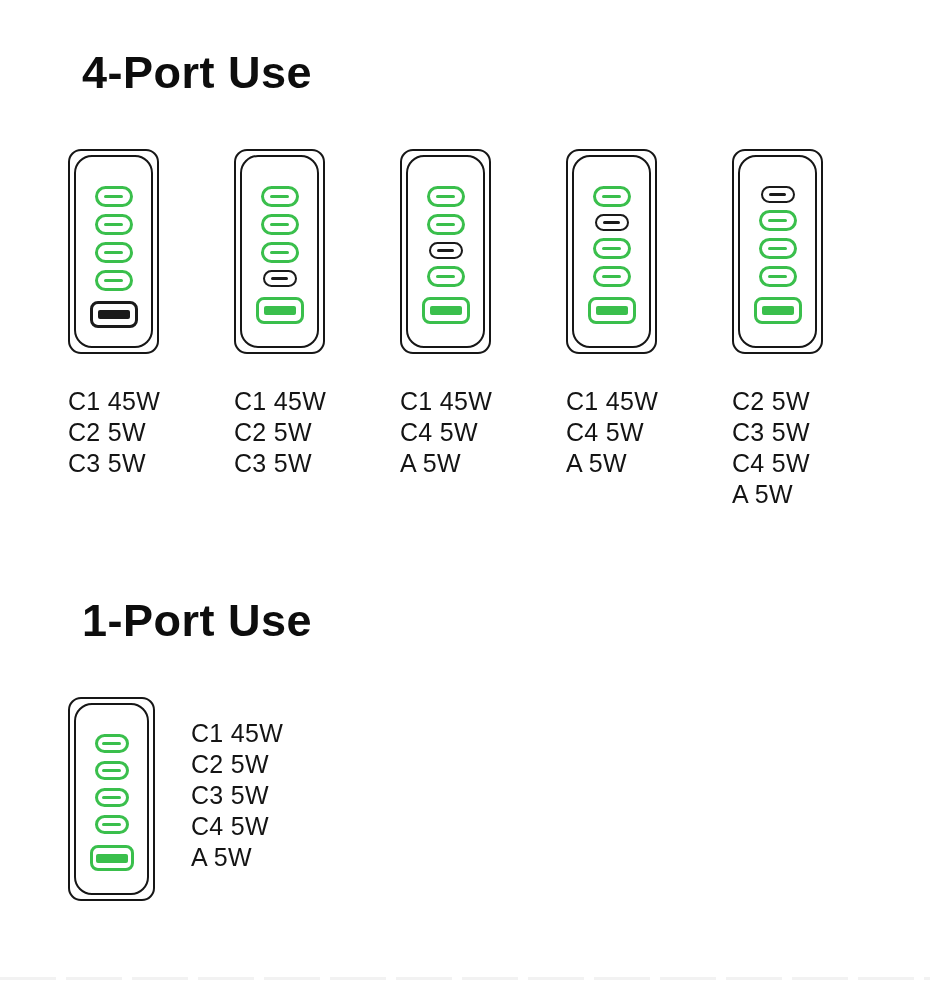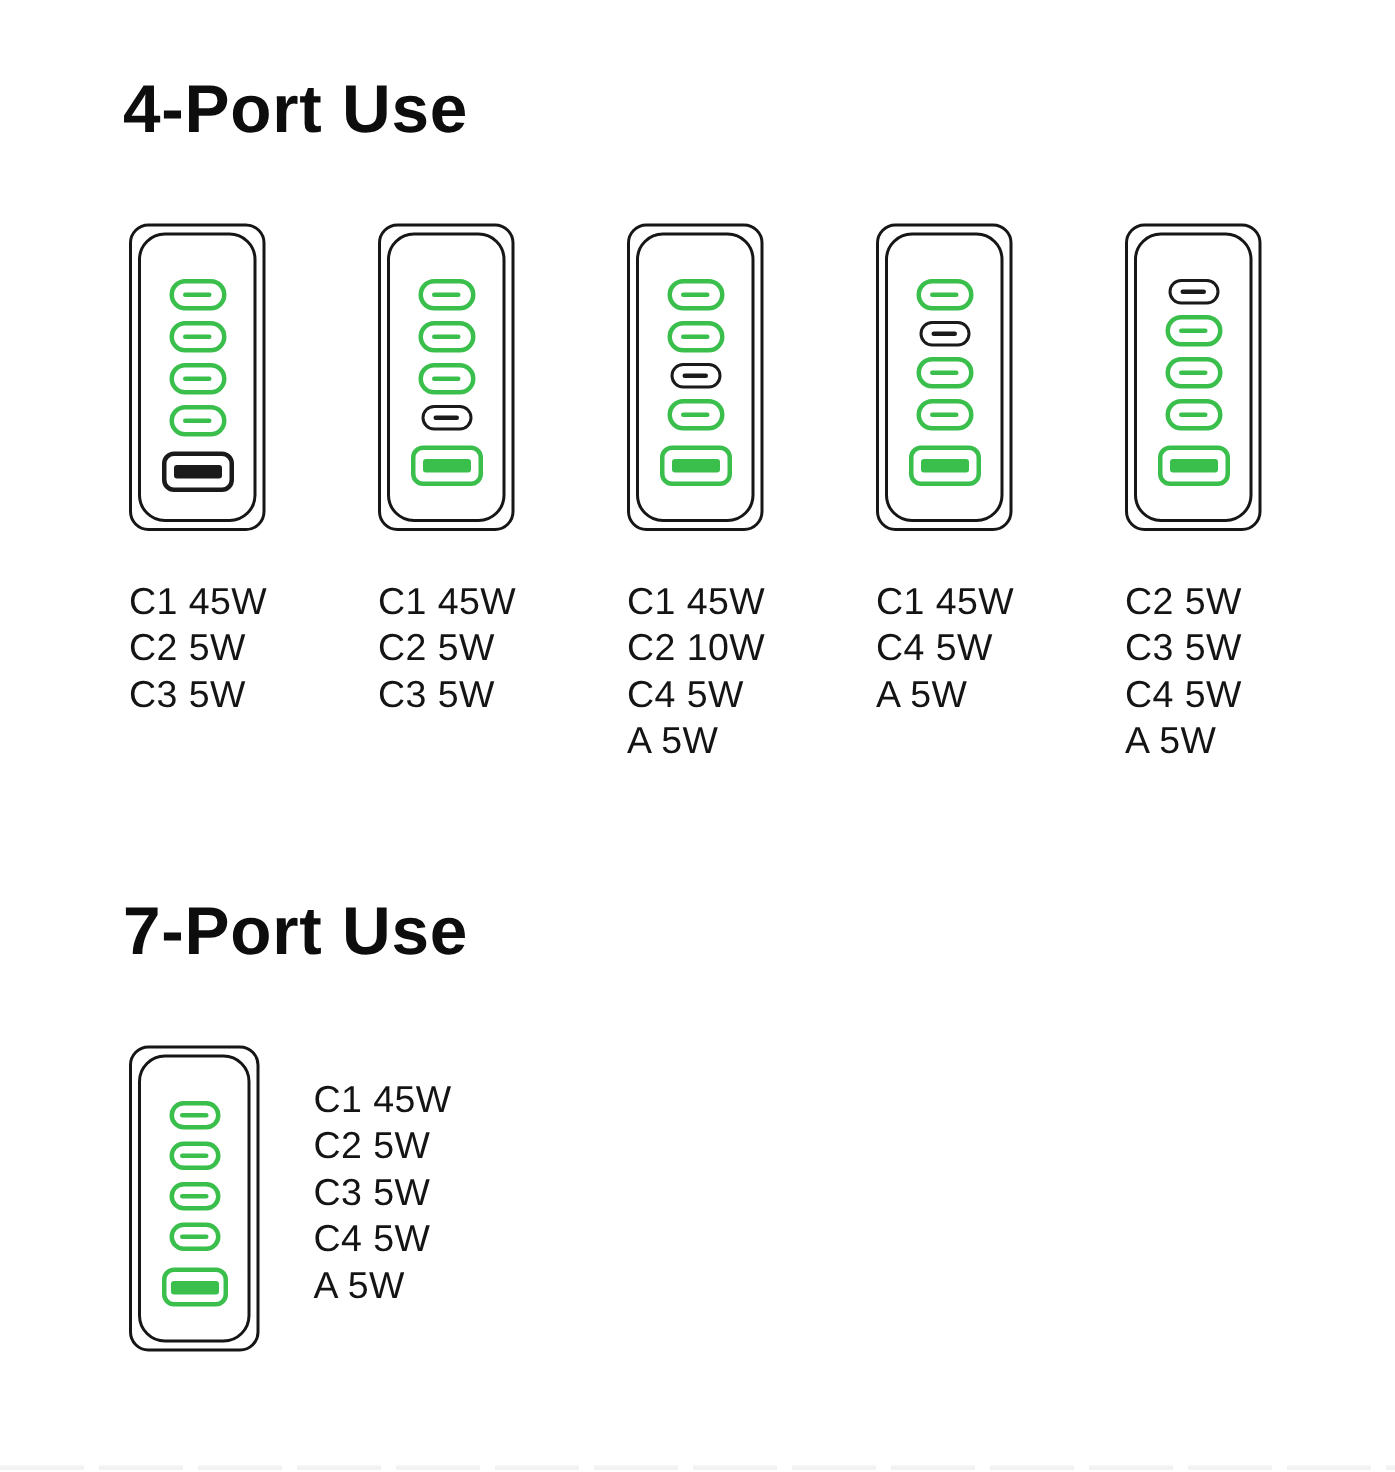--- a/index.html
+++ b/index.html
@@ -16,21 +16,21 @@
     margin: 0 0 0 82px;
     padding-top: 50px;
     font-size: 45px;
     line-height: 1.0;
     font-weight: 700;
     letter-spacing: 0.5px;
     color: #0d0d0d;
   }
   .row {
     display: flex;
-    padding-left: 86px;
+    padding-left: 68px;
     margin-top: 54px;
   }
   .unit { width: 166px; flex: none; }
   .unit-row { display: flex; flex: none; }
 
   
   .charger {
     box-sizing: border-box;
     width: 91px;
     height: 205px;
@@ -182,21 +182,20 @@
               <div class="port port-c active">
                 <div class="slot"></div>
               </div>
               <div class="port port-a active">
                 <div class="slot"></div>
               </div>
             </div>
           </div>
           <div class="labels">
             <div class="label-line">C1 45W</div>
-            <div class="label-line">C2 10W</div>
             <div class="label-line">C4 5W</div>
             <div class="label-line">A 5W</div>
           </div>
         </div>
         <div class="unit">
           <div class="charger">
             <div class="charger-inner">
               <div class="port port-c active">
                 <div class="slot"></div>
               </div>
@@ -244,21 +243,21 @@
             <div class="label-line">C2 5W</div>
             <div class="label-line">C3 5W</div>
             <div class="label-line">C4 5W</div>
             <div class="label-line">A 5W</div>
           </div>
         </div>
       </div>
   </section>
 
   <section class="section-five">
-    <h1 class="section-title" style="padding-top: 88px;">7-Port Use</h1>
+    <h1 class="section-title" style="padding-top: 88px;">1-Port Use</h1>
     <div class="row">
         <div class="unit-row">
           <div class="charger small">
             <div class="charger-inner">
               <div class="port port-c active">
                 <div class="slot"></div>
               </div>
               <div class="port port-c active">
                 <div class="slot"></div>
               </div>

